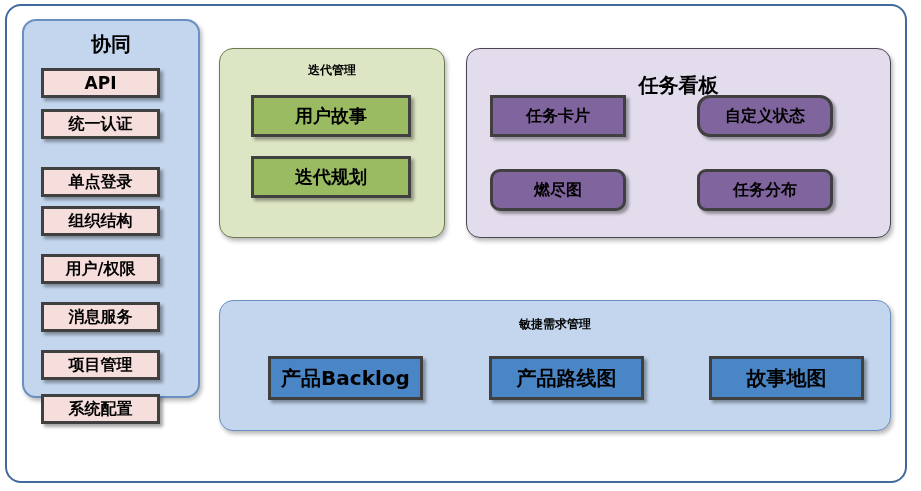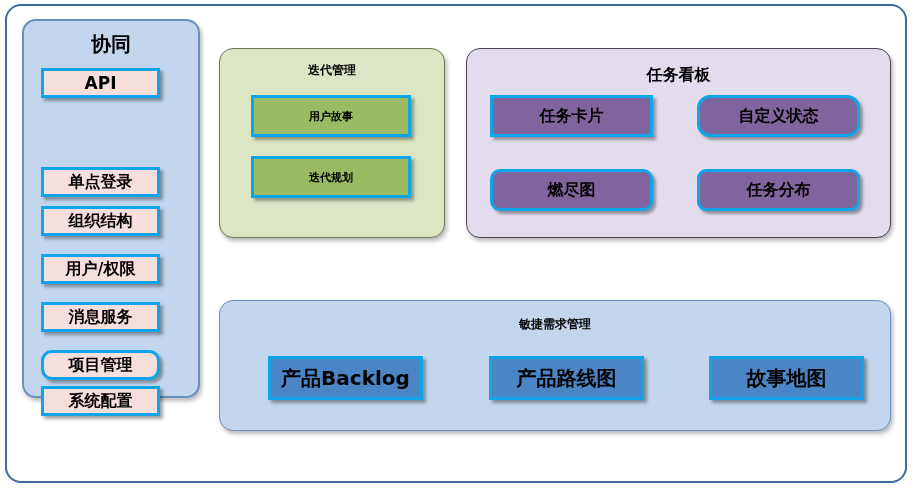--- a/index.html
+++ b/index.html
@@ -81,24 +81,23 @@
   
   .panel-taskboard {
     left: 466px;
     top: 48px;
     width: 425px;
     height: 190px;
     background: #e3dced;
     border: 1.5px solid #4a4450;
   }
   .panel-taskboard .panel-title {
-    font-size: 16px;
+    font-size: 20px;
     line-height: 16px;
-    padding-top: 2px;
-    margin-top: 16px;
+    padding-top: 28px;
   }
 
   
   .panel-agile {
     left: 219px;
     top: 300px;
     width: 672px;
     height: 131px;
     background: #c3d6ee;
     border: 1.5px solid #6b8fc0;
@@ -106,21 +105,21 @@
   .panel-agile .panel-title {
     font-size: 12px;
     line-height: 16px;
     padding-top: 15px;
   }
 
   
   .box {
     position: absolute;
     box-sizing: border-box;
-    border: 3px solid #0ea5e9;
+    border: 3px solid #404040;
     display: flex;
     align-items: center;
     justify-content: center;
     text-align: center;
     color: #000000;
     box-shadow: 3px 3px 3px rgba(0,0,0,0.35);
     font-family: "DejaVu Serif", "Liberation Serif", serif;
   }
 
   
@@ -136,27 +135,27 @@
     font-family: "DejaVu Sans", "Liberation Sans", sans-serif;
     font-size: 17px;
   }
 
   
   .box-green {
     left: 251px;
     width: 160px;
     height: 42px;
     background: #9bbb62;
-    font-size: 11px;
+    font-size: 18px;
     font-weight: bold;
   }
 
   
   .box-purple {
-    width: 163px;
+    width: 136px;
     height: 42px;
     background: #7f649d;
     font-size: 16px;
     font-weight: bold;
   }
 
   
   .box-blue {
     top: 356px;
     width: 155px;
@@ -173,26 +172,27 @@
 <body>
 
 <div id="canvas">
 
   <div class="outer-frame"></div>
 
   <div class="panel panel-sidebar">
     <div class="panel-title">协同</div>
   </div>
   <div class="box box-pink api" style="top:68px;">API</div>
+  <div class="box box-pink" style="top:109px;">统一认证</div>
   <div class="box box-pink" style="top:167px;">单点登录</div>
   <div class="box box-pink" style="top:206px;">组织结构</div>
   <div class="box box-pink" style="top:254px;">用户/权限</div>
   <div class="box box-pink" style="top:302px;">消息服务</div>
-  <div class="box box-pink" style="top:350px;border-radius:11px;">项目管理</div>
-  <div class="box box-pink" style="top:386px;">系统配置</div>
+  <div class="box box-pink" style="top:350px;">项目管理</div>
+  <div class="box box-pink" style="top:394px;">系统配置</div>
 
   <div class="panel panel-iteration">
     <div class="panel-title">迭代管理</div>
   </div>
   <div class="box box-green" style="top:95px;">用户故事</div>
   <div class="box box-green" style="top:156px;">迭代规划</div>
 
   <div class="panel panel-taskboard">
     <div class="panel-title">任务看板</div>
   </div>

